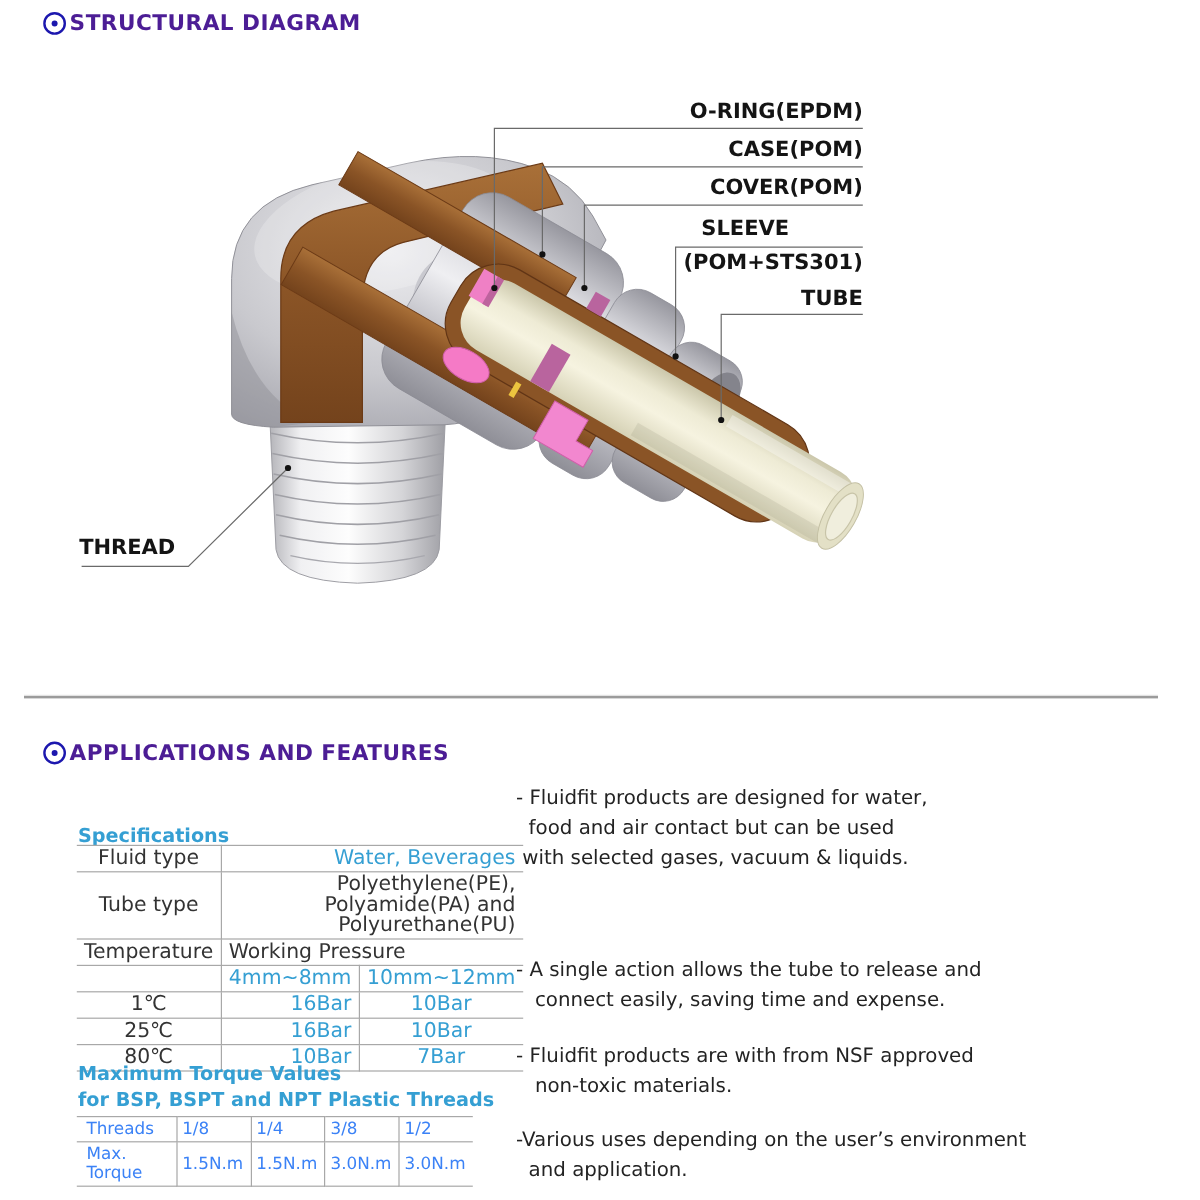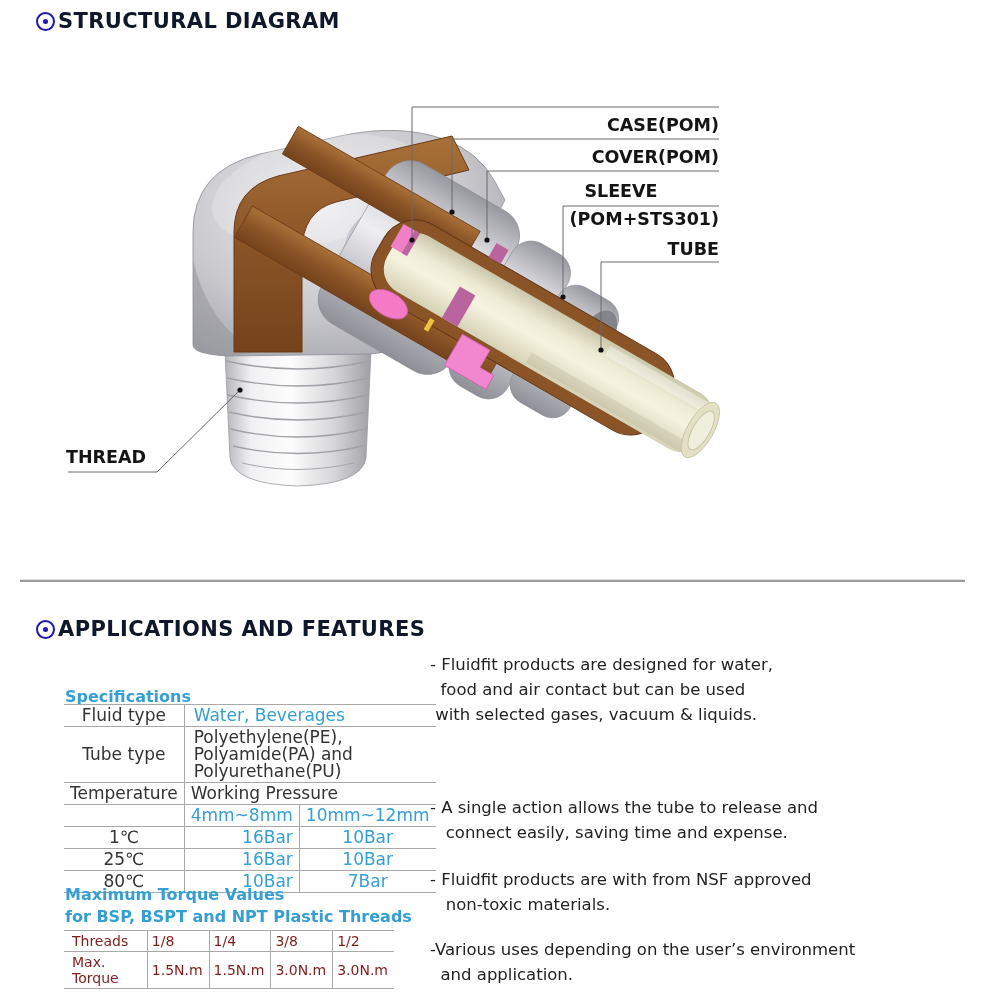--- a/index.html
+++ b/index.html
@@ -1,20 +1,20 @@
 <!DOCTYPE html>
 <html><head>
 <meta charset="utf-8">
 <style>
   html,body{margin:0;padding:0;background:#ffffff;}
   body{font-family:"DejaVu Sans","Liberation Sans",sans-serif;color:#222;}
   .page{position:relative;width:1000px;height:1000px;background:#fff;overflow:hidden;}
 
   
-  .sec-head{position:absolute;display:flex;align-items:center;gap:3px;color:#0f172a;font-weight:bold;font-size:21px;letter-spacing:.4px;white-space:nowrap;}
+  .sec-head{position:absolute;display:flex;align-items:center;gap:3px;color:#4c1d95;font-weight:bold;font-size:18px;letter-spacing:.4px;white-space:nowrap;}
   .bullseye{display:inline-block;width:15px;height:15px;border:2.5px solid #1c17ae;border-radius:50%;position:relative;flex:0 0 auto;}
   .bullseye::after{content:"";position:absolute;left:50%;top:50%;width:5px;height:5px;margin:-2.5px 0 0 -2.5px;background:#1c17ae;border-radius:50%;}
 
   
   .diagram-wrap{position:absolute;left:0;top:0;width:1000px;height:560px;}
   .diagram-wrap svg{position:absolute;left:0;top:0;}
   .dlabel{position:absolute;font-size:17.5px;font-weight:600;color:#141414;white-space:nowrap;}
   .dlabel.right{text-align:right;width:310px;}
 
   
@@ -22,23 +22,23 @@
 
   
   .blue{color:#359fd3;}
   .tbl-title{position:absolute;font-size:16px;font-weight:600;color:#359fd3;white-space:pre-line;line-height:22px;}
   table.spec{position:absolute;left:64px;top:704px;width:328px;border-collapse:collapse;font-size:17px;color:#333;}
   table.spec td,table.spec th{border-top:1px solid #a8a8a8;border-bottom:1px solid #a8a8a8;font-weight:normal;padding:2px 6px;line-height:17px;}
   table.spec .c1{width:94px;text-align:center;border-right:1px solid #a8a8a8;}
   table.spec .c2{width:114px;text-align:right;}
   table.spec .c3{width:116px;text-align:center;}
   table.spec .vr{border-right:1px solid #a8a8a8;}
-  table.spec .lft{text-align:left;padding-left:9px;}
-
-  table.torq{position:absolute;left:64px;top:930px;width:330px;border-collapse:collapse;font-size:14px;color:#7f1d1d;}
+  table.spec .lft{text-align:right;padding-left:9px;}
+
+  table.torq{position:absolute;left:64px;top:930px;width:330px;border-collapse:collapse;font-size:14px;color:#3b82f6;}
   table.torq td{border-top:1px solid #a8a8a8;border-bottom:1px solid #a8a8a8;padding:2px 4px;line-height:16px;}
   table.torq .tc0{width:102px;text-align:left;padding-left:8px;border-right:1px solid #a8a8a8;}
   table.torq .tcv{width:57px;border-right:1px solid #a8a8a8;}
   table.torq .tcl{width:57px;}
 
   
   .feature{position:absolute;left:430px;width:470px;font-size:16.5px;font-weight:500;color:#232323;line-height:25px;white-space:pre-wrap;}
 </style>
 </head>
 <body>
@@ -145,20 +145,21 @@
       <g fill="#111">
         <circle cx="412" cy="240" r="2.6"></circle>
           <circle cx="452" cy="212" r="2.6"></circle>
         <circle cx="487" cy="240" r="2.6"></circle>
           <circle cx="563" cy="297" r="2.6"></circle>
         <circle cx="601" cy="350" r="2.6"></circle>
           <circle cx="240" cy="390" r="2.6"></circle>
       </g>
     </svg>
 
+    <div class="dlabel right" style="left:409px;top:83px;">O-RING(EPDM)</div>
     <div class="dlabel right" style="left:409px;top:115px;">CASE(POM)</div>
     <div class="dlabel right" style="left:409px;top:147px;">COVER(POM)</div>
     <div class="dlabel" style="left:560px;top:181px;width:122px;text-align:center;">SLEEVE</div>
     <div class="dlabel right" style="left:409px;top:209px;">(POM+STS301)</div>
     <div class="dlabel right" style="left:409px;top:239px;">TUBE</div>
     <div class="dlabel" style="left:66px;top:447px;">THREAD</div>
   </div>
 
   <div class="divider"></div>
 

